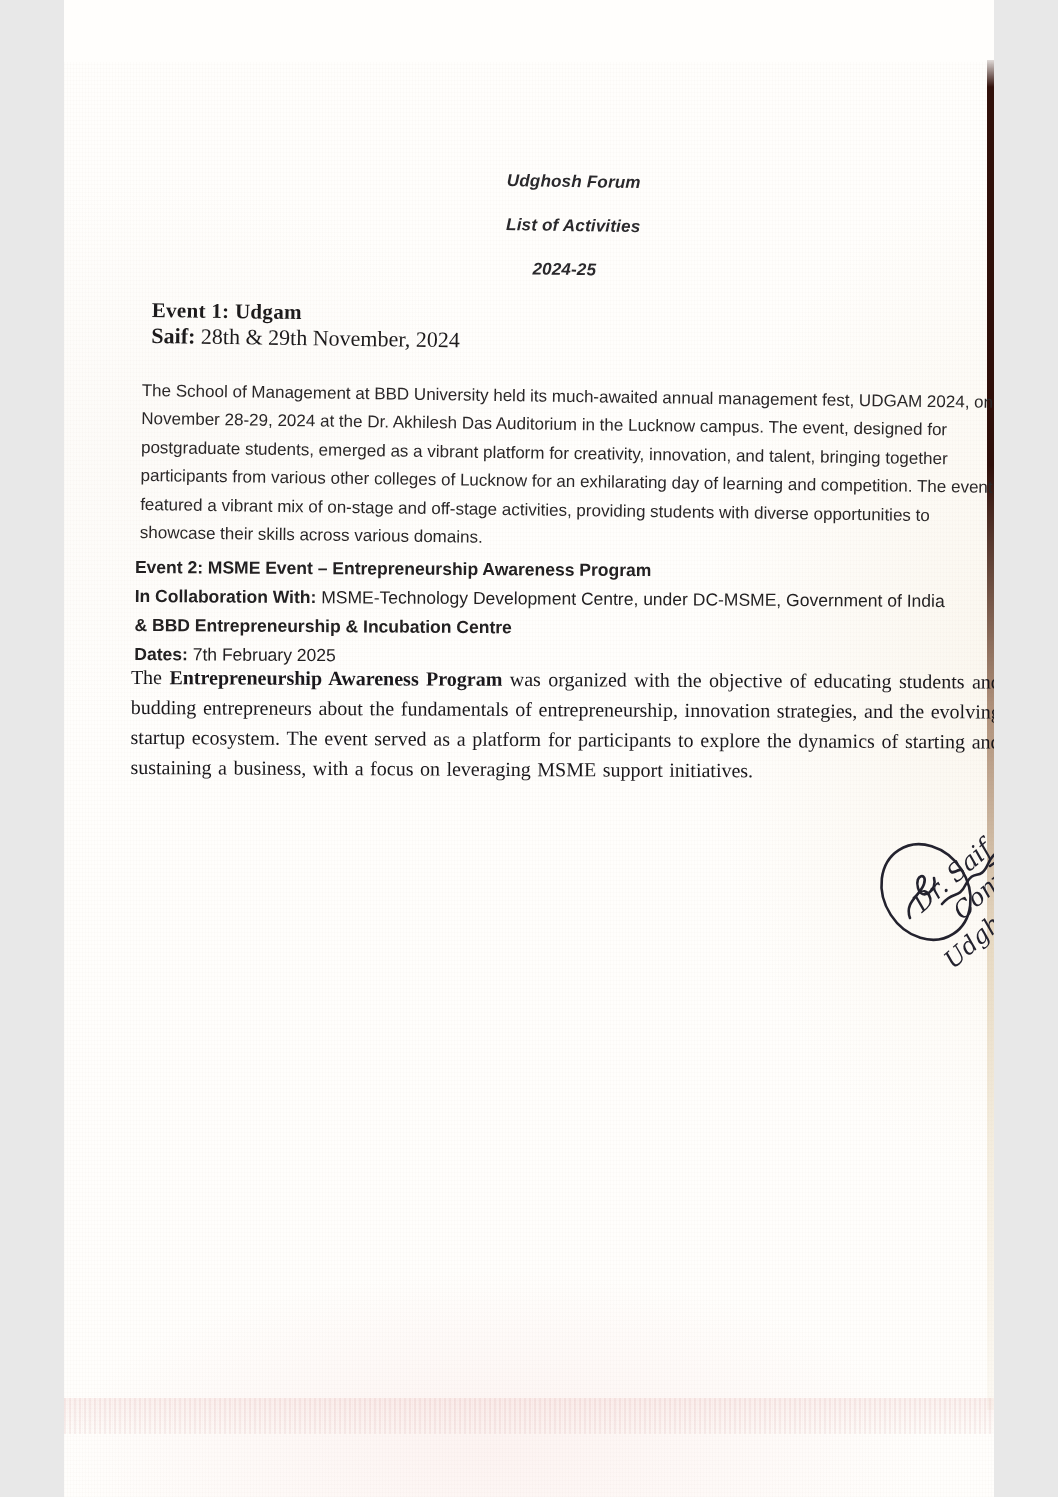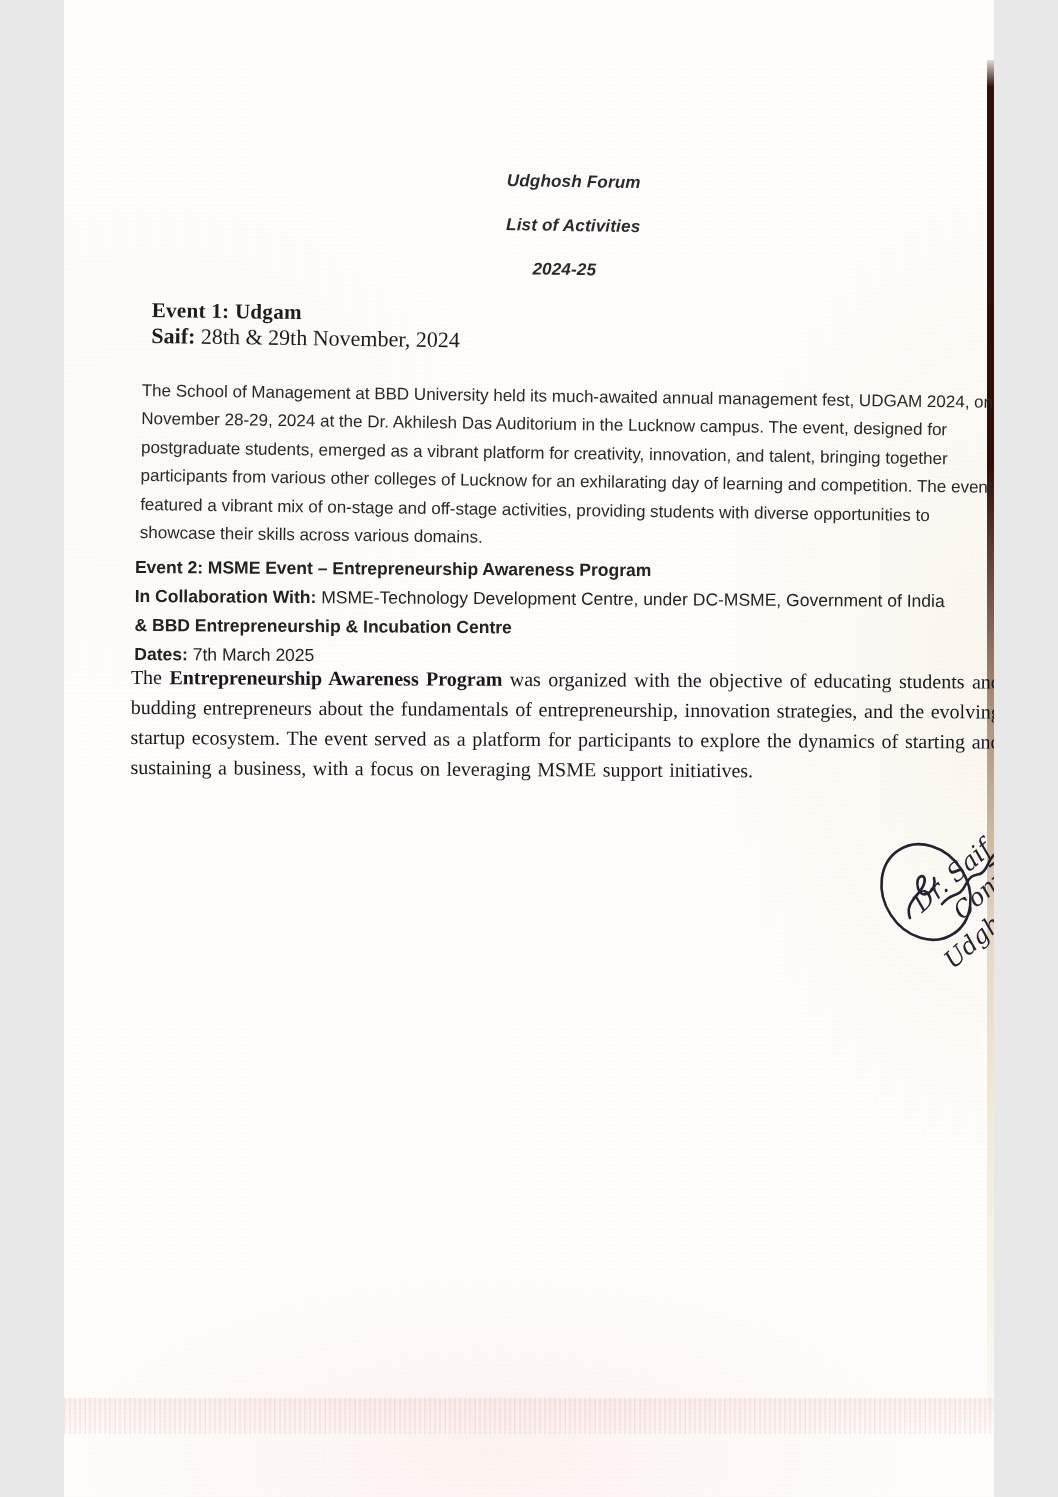--- a/index.html
+++ b/index.html
@@ -111,21 +111,21 @@
     <div class="h1line">Event 1: Udgam</div>
     <div class="h2line"><span class="lbl">Saif:</span><span> 28th &amp; 29th November, 2024</span></div>
   </div>
 
   <div class="para1">The School of Management at BBD University held its much-awaited annual management fest, UDGAM 2024, on November 28-29, 2024 at the Dr. Akhilesh Das Auditorium in the Lucknow campus. The event, designed for postgraduate students, emerged as a vibrant platform for creativity, innovation, and talent, bringing together participants from various other colleges of Lucknow for an exhilarating day of learning and competition. The event featured a vibrant mix of on-stage and off-stage activities, providing students with diverse opportunities to showcase their skills across various domains.</div>
 
   <div class="ev2-block">
     <div class="b">Event 2: MSME Event – Entrepreneurship Awareness Program</div>
     <div><span class="b">In Collaboration With:</span><span> MSME-Technology Development Centre, under DC-MSME, Government of India</span></div>
     <div class="b">&amp;  BBD Entrepreneurship &amp; Incubation Centre</div>
-    <div><span class="b">Dates:</span><span> 7th March 2025</span></div>
+    <div><span class="b">Dates:</span><span> 7th February 2025</span></div>
   </div>
 
   <div class="para2"><span>The </span><span class="b">Entrepreneurship Awareness Program</span><span> was organized with the objective of educating students and budding entrepreneurs about the fundamentals of entrepreneurship, innovation strategies, and the evolving startup ecosystem. The event served as a platform for participants to explore the dynamics of starting and sustaining a business, with a focus on leveraging MSME support initiatives.</span></div>
 
   <div class="sig-wrap">
     <svg class="sig-scribble" width="210" height="180" viewBox="0 0 210 180" fill="none">
       <g stroke="#23222e" stroke-width="2.6" stroke-linecap="round" fill="none">
         <ellipse cx="64" cy="100" rx="42" ry="50" transform="rotate(-33 64 100)"></ellipse>
         <path d="M48 126 C 42 110, 58 104, 62 92 C 66 80, 52 82, 56 96 C 60 110, 76 98, 72 86"></path>
         <path d="M80 112 C 92 98, 96 108, 104 92 C 112 76, 118 90, 126 72 C 134 54, 140 66, 148 48 C 156 30, 162 42, 172 22 C 176 14, 182 8, 188 4"></path>

